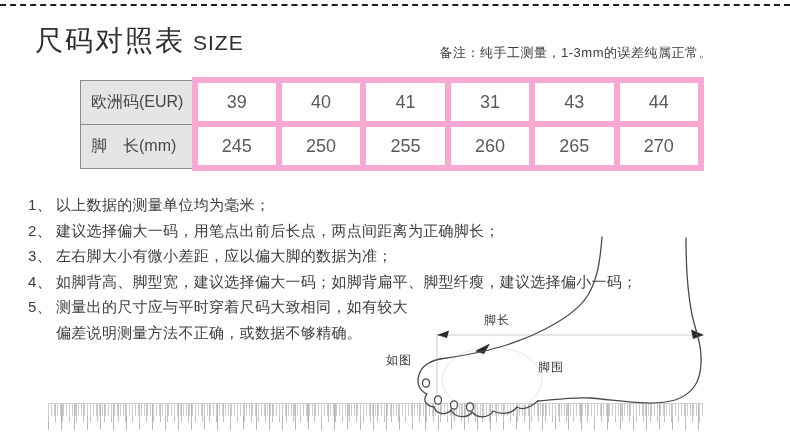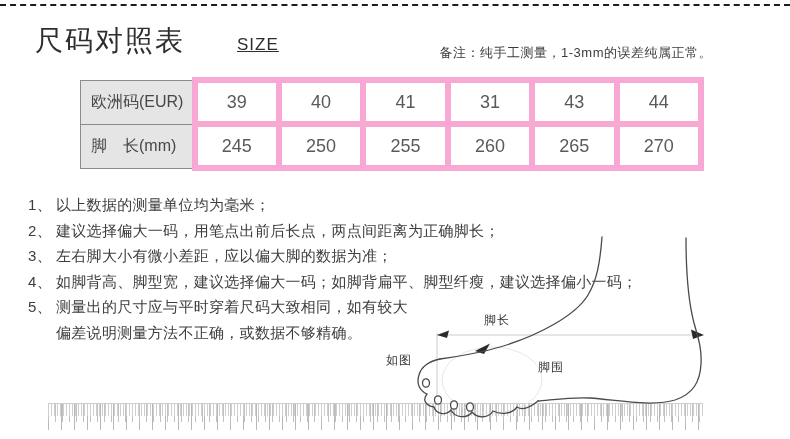--- a/index.html
+++ b/index.html
@@ -6,24 +6,24 @@
   body{
     width:790px;height:439px;position:relative;overflow:hidden;
     background:#ffffff;
     font-family:"Liberation Sans","DejaVu Sans",sans-serif;
   }
   .top-dashed{
     position:absolute;left:0;top:4px;width:790px;height:0;
     border-top:2px dashed #1d1d1d;
   }
   .header-row{
-    position:absolute;left:35px;top:22px;display:flex;align-items:baseline;gap:36px;
+    position:absolute;left:35px;top:22px;display:flex;align-items:baseline;
   }
   .title{font-size:28px;color:#2e2e2e;letter-spacing:2px;}
-  .subtitle{font-size:17px;color:#2e2e2e;margin-left:16px;letter-spacing:1px;text-decoration:underline;}
+  .subtitle{font-size:21px;color:#2e2e2e;margin-left:8px;letter-spacing:1px;}
   .remark{
     position:absolute;top:44px;right:78px;
     font-size:13px;font-weight:normal;color:#3c3c3c;letter-spacing:0.5px;
   }
   table.size-table{
     position:absolute;left:80px;top:77px;width:624px;
     border-collapse:collapse;table-layout:fixed;
     font-size:18px;color:#5a5a5a;
   }
   table.size-table th{

